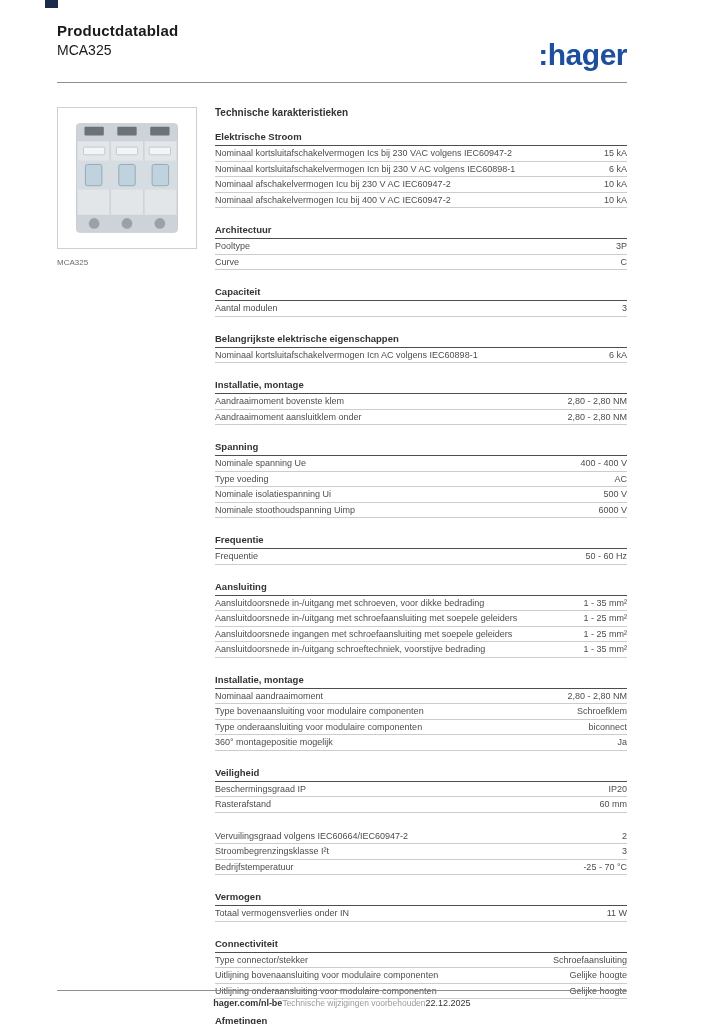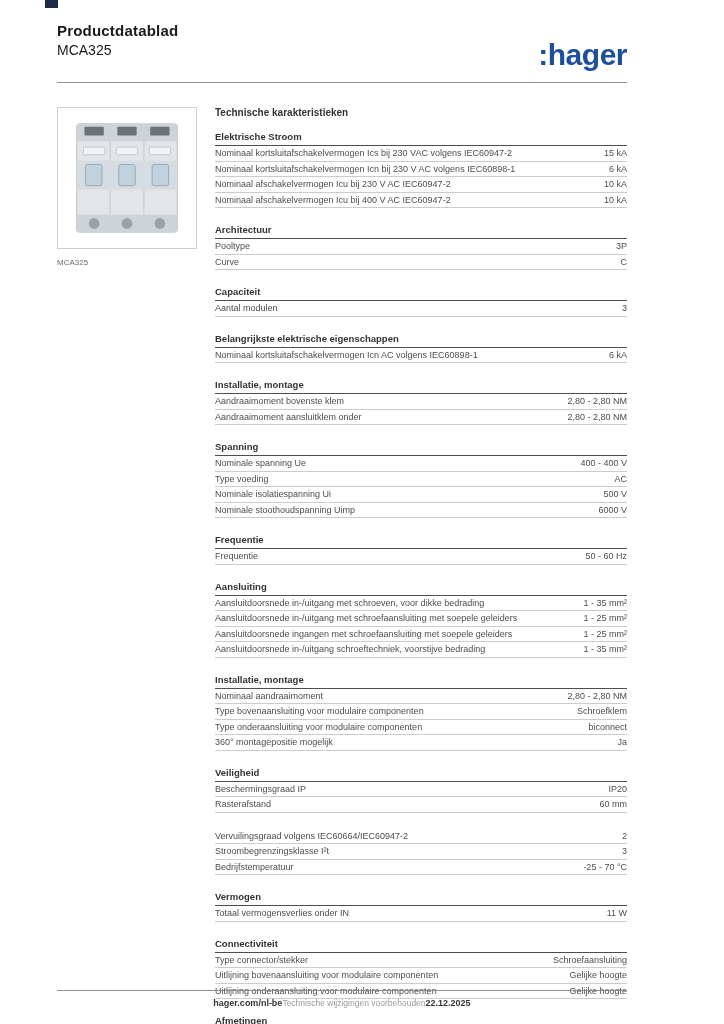--- a/index.html
+++ b/index.html
@@ -27,21 +27,21 @@
     border-bottom:1px solid #4d4d4d; }
   .spec-row { display:flex; justify-content:space-between; align-items:baseline;
     padding:2px 0; border-bottom:1px solid #cccccc; font-size:9px; line-height:10.5px; }
   .spec-label { padding-right:12px; }
   .spec-value { white-space:nowrap; text-align:right; }
   .footer { position:absolute; left:57px; right:57px; bottom:16px; }
   .footer-rule { border:none; border-top:1px solid #8f8f8f; margin-bottom:7px; }
   .footer-row { display:flex; justify-content:center; align-items:baseline; font-size:9px; }
   .footer-left { font-weight:bold; color:#333; }
   .footer-center { color:#9a9a9a; font-size:8.5px; }
-  .footer-right { font-weight:bold; color:#333; }
+  .footer-right { font-weight:normal; color:#333; }
 </style>
 </head>
 <body>
 
 <div class="page">
 
   <div class="corner-square" style="background: rgb(28, 43, 74);"></div>
 
   <header class="header">
     <div>

